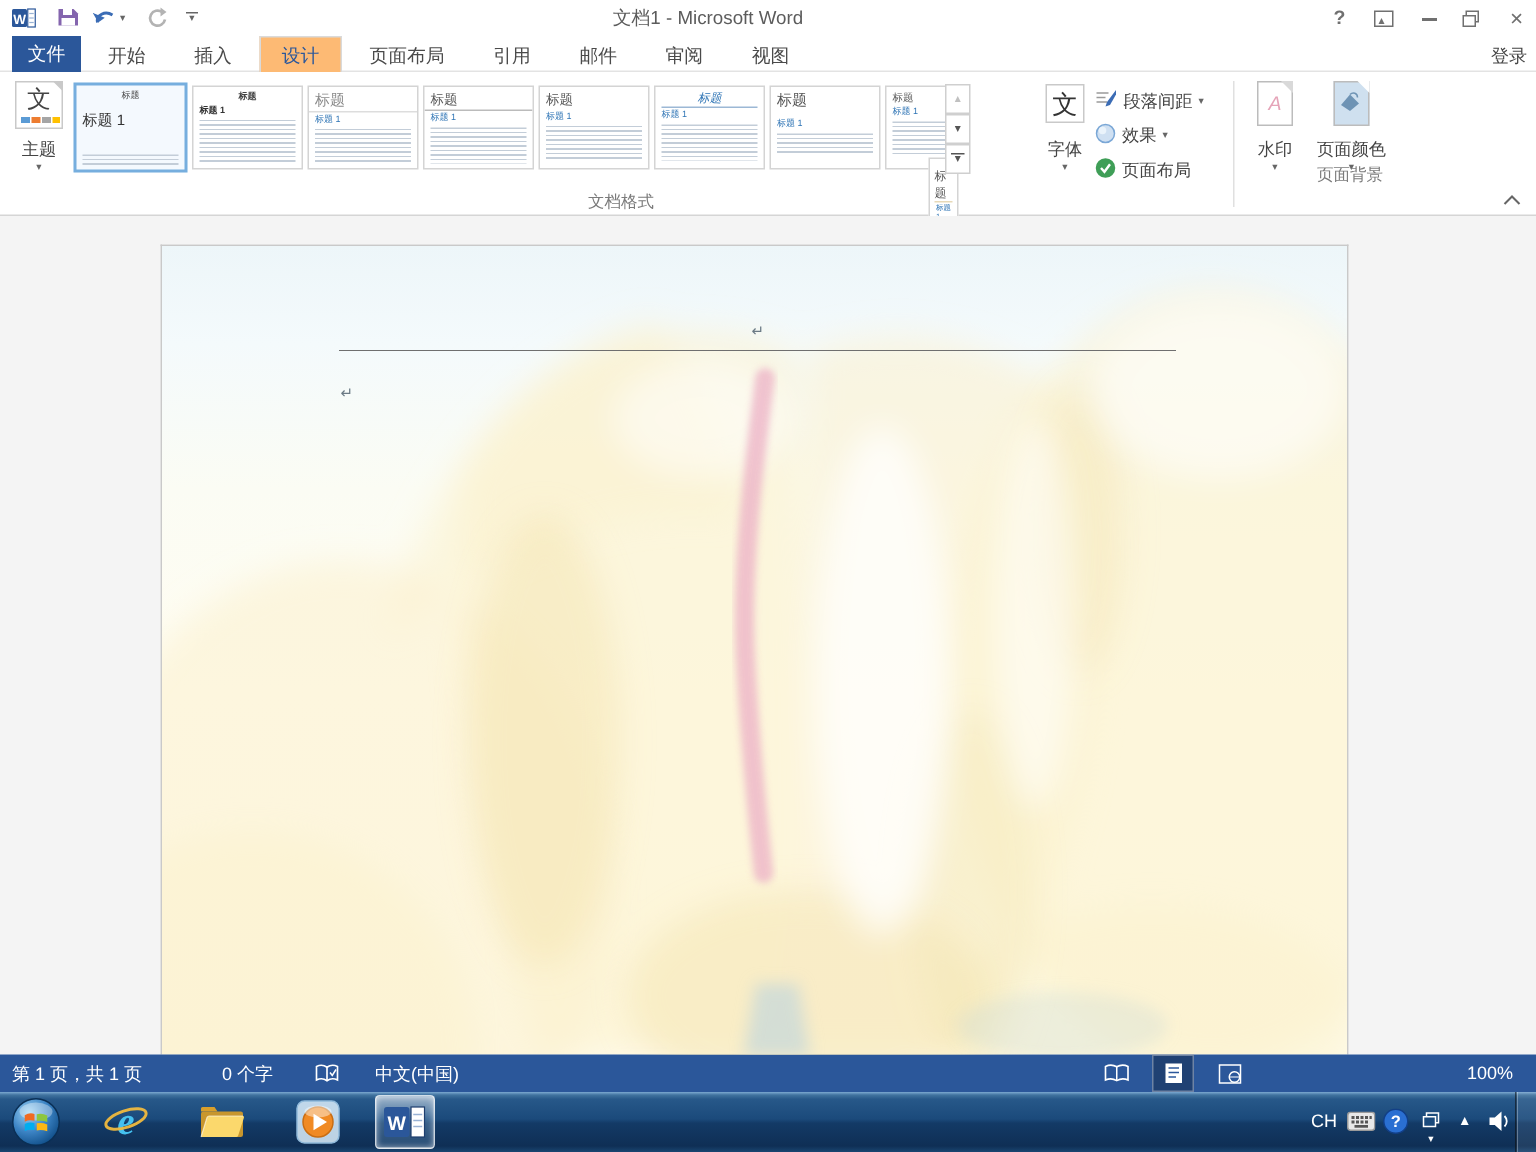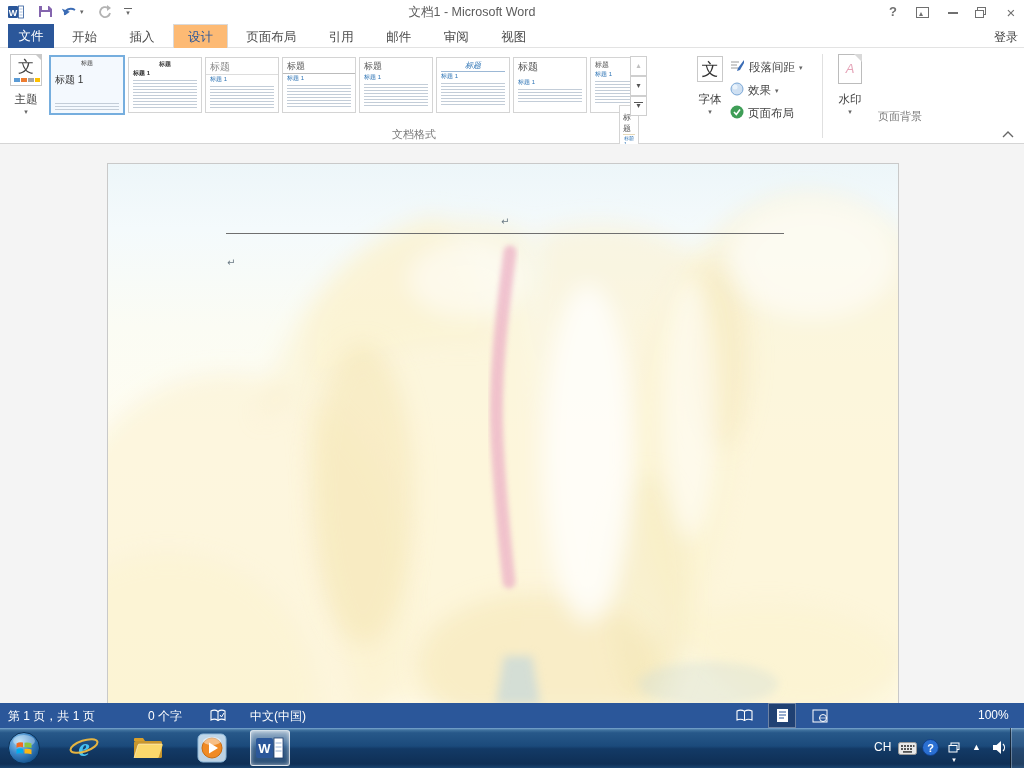--- a/index.html
+++ b/index.html
@@ -285,20 +285,31 @@
 
     <div class="abs" style="left:828px;top:4px;width:44px;height:84px">
       <div class="pageicon" style="left:10px;top:2px">
         <div style="position:absolute;right:-1px;top:-1px;border-left:8px solid transparent;border-top:8px solid #d9d9d9"></div>
         <div style="position:absolute;left:0;top:6px;width:100%;text-align:center;font-size:13px;color:#e5a4b8;font-style:italic">A</div>
       </div>
       <div class="big-btn-label" style="position:absolute;left:0;top:40px;width:44px">水印</div>
       <div class="dd" style="position:absolute;left:0;top:56px;width:44px">▾</div>
     </div>
 
+    <div class="abs" style="left:876px;top:4px;width:50px;height:84px">
+      <div class="pageicon" style="left:13px;top:2px;background:#cfe0ef">
+        <div style="position:absolute;right:-1px;top:-1px;border-left:8px solid transparent;border-top:8px solid #fff"></div>
+        <svg width="22" height="18" style="position:absolute;left:0;top:5px">
+            <path d="M4,10 L10,3 L16,9 L10,14 Z" fill="#6e93b4"></path>
+            <path d="M10,3 C12,1 15,2 15,5" stroke="#6e93b4" fill="none"></path>
+          </svg>
+      </div>
+      <div class="big-btn-label" style="position:absolute;left:0;top:40px;width:50px">页面颜色</div>
+      <div class="dd" style="position:absolute;left:0;top:56px;width:50px">▾</div>
+    </div>
 
 
     <div class="abs group-label" style="left:354px;top:79px;width:120px">文档格式</div>
     <div class="abs group-label" style="left:840px;top:61px;width:120px">页面背景</div>
     <div class="abs" style="left:1000px;top:78px">
       <svg width="16" height="12">
           <polyline points="3,9 8,4 13,9" stroke="#666" stroke-width="1.4" fill="none"></polyline>
         </svg>
     </div>
   </div>

